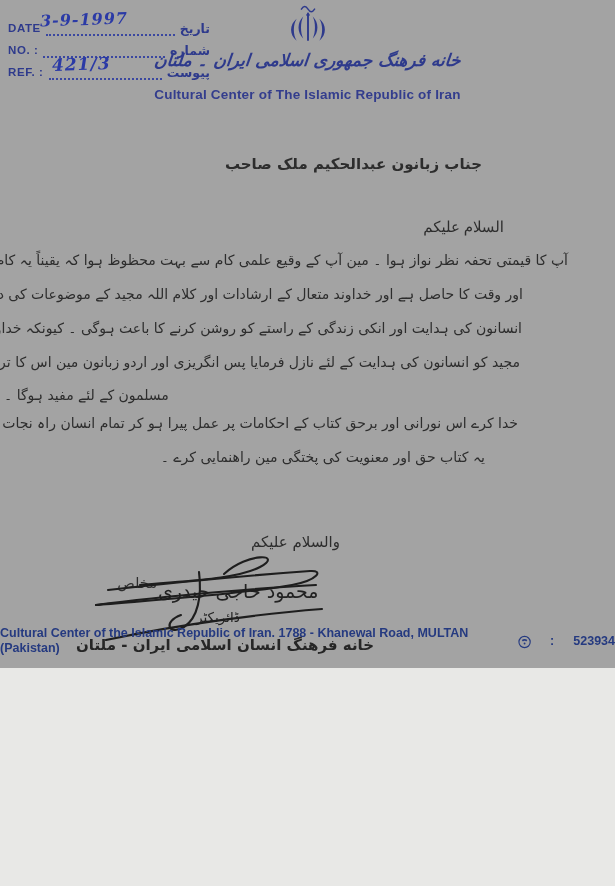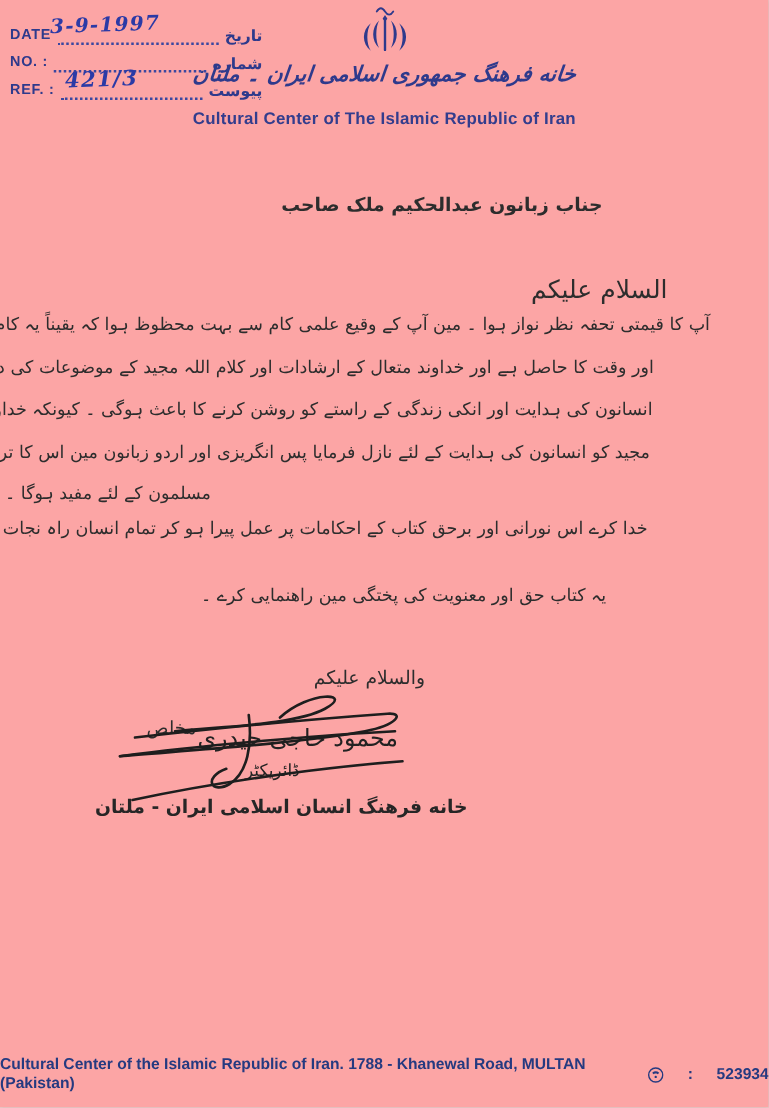--- a/index.html
+++ b/index.html
@@ -1,18 +1,18 @@
 <!DOCTYPE html>
 <html lang="en"><head>
 <meta charset="utf-8">
 <style>
   html,body{margin:0;padding:0;background:#e8e8e6;}
   .page{
-    position:relative; width:615px; height:886px; margin:0 auto;
-    background:#fca5a5; overflow:hidden;
+    position:relative; width:615px; height:668px; margin:0 auto;
+    background:#a3a3a3; overflow:hidden;
     font-family:"Liberation Sans",sans-serif;
     box-shadow:0 0 4px rgba(0,0,0,.25);
   }
   
   .ref-block{position:absolute; left:8px; top:14px; width:202px;}
   .ref-row{display:flex; align-items:flex-end; gap:5px; height:22px; position:relative;}
   .ref-label{
     font:600 11.5px/1 "Liberation Sans",sans-serif; color:#2e3a8c;
     letter-spacing:.6px; padding-bottom:2px; white-space:nowrap;
   }
@@ -38,28 +38,28 @@
     margin-top:17px;
     font:700 13.5px/1.2 "Liberation Sans",sans-serif; color:#333d8d;
     letter-spacing:.2px;
   }
   
   .uline{
     position:absolute; white-space:nowrap; direction:rtl;
     font:14px/1.3 "DejaVu Sans",sans-serif; color:#2d2d2d;
   }
   .addressee{top:155px; right:133px; font-size:15px; font-weight:600;}
-  .salutation{top:218px; right:81px; font-size:20px;}
+  .salutation{top:218px; right:111px; font-size:15px;font-family:Liberation Serif, serif;}
   .p1l1{top:251px; right:47px;}
   .p1l2{top:285px; right:92px;}
   .p1l3{top:319px; right:93px;}
   .p1l4{top:353px; right:95px;}
   .p1l5{top:386px; left:4px;}
   .p2l1{top:414px; right:97px;}
-  .p2l2{top:468px; right:130px;}
+  .p2l2{top:448px; right:130px;}
   .closing{top:512px; right:275px; font-size:15px;margin-top:21px;}
   .sincerely{top:574px; right:458px; font-size:14.5px;}
   .sig-name{top:579px; left:134px; font-size:19px; color:#222;margin-left:24px;}
   .sig-title{top:609px; left:196px; font-size:13.5px; color:#222;}
   .sig-org{top:636px; left:76px; font-size:15px; font-weight:600; color:#262626; letter-spacing:.5px;}
   .sig-svg{position:absolute; left:78px; top:550px; pointer-events:none;}
   
   .footer{
     position:absolute; left:0; right:0; bottom:12px;
     display:flex; justify-content:center; align-items:center; gap:19px;

